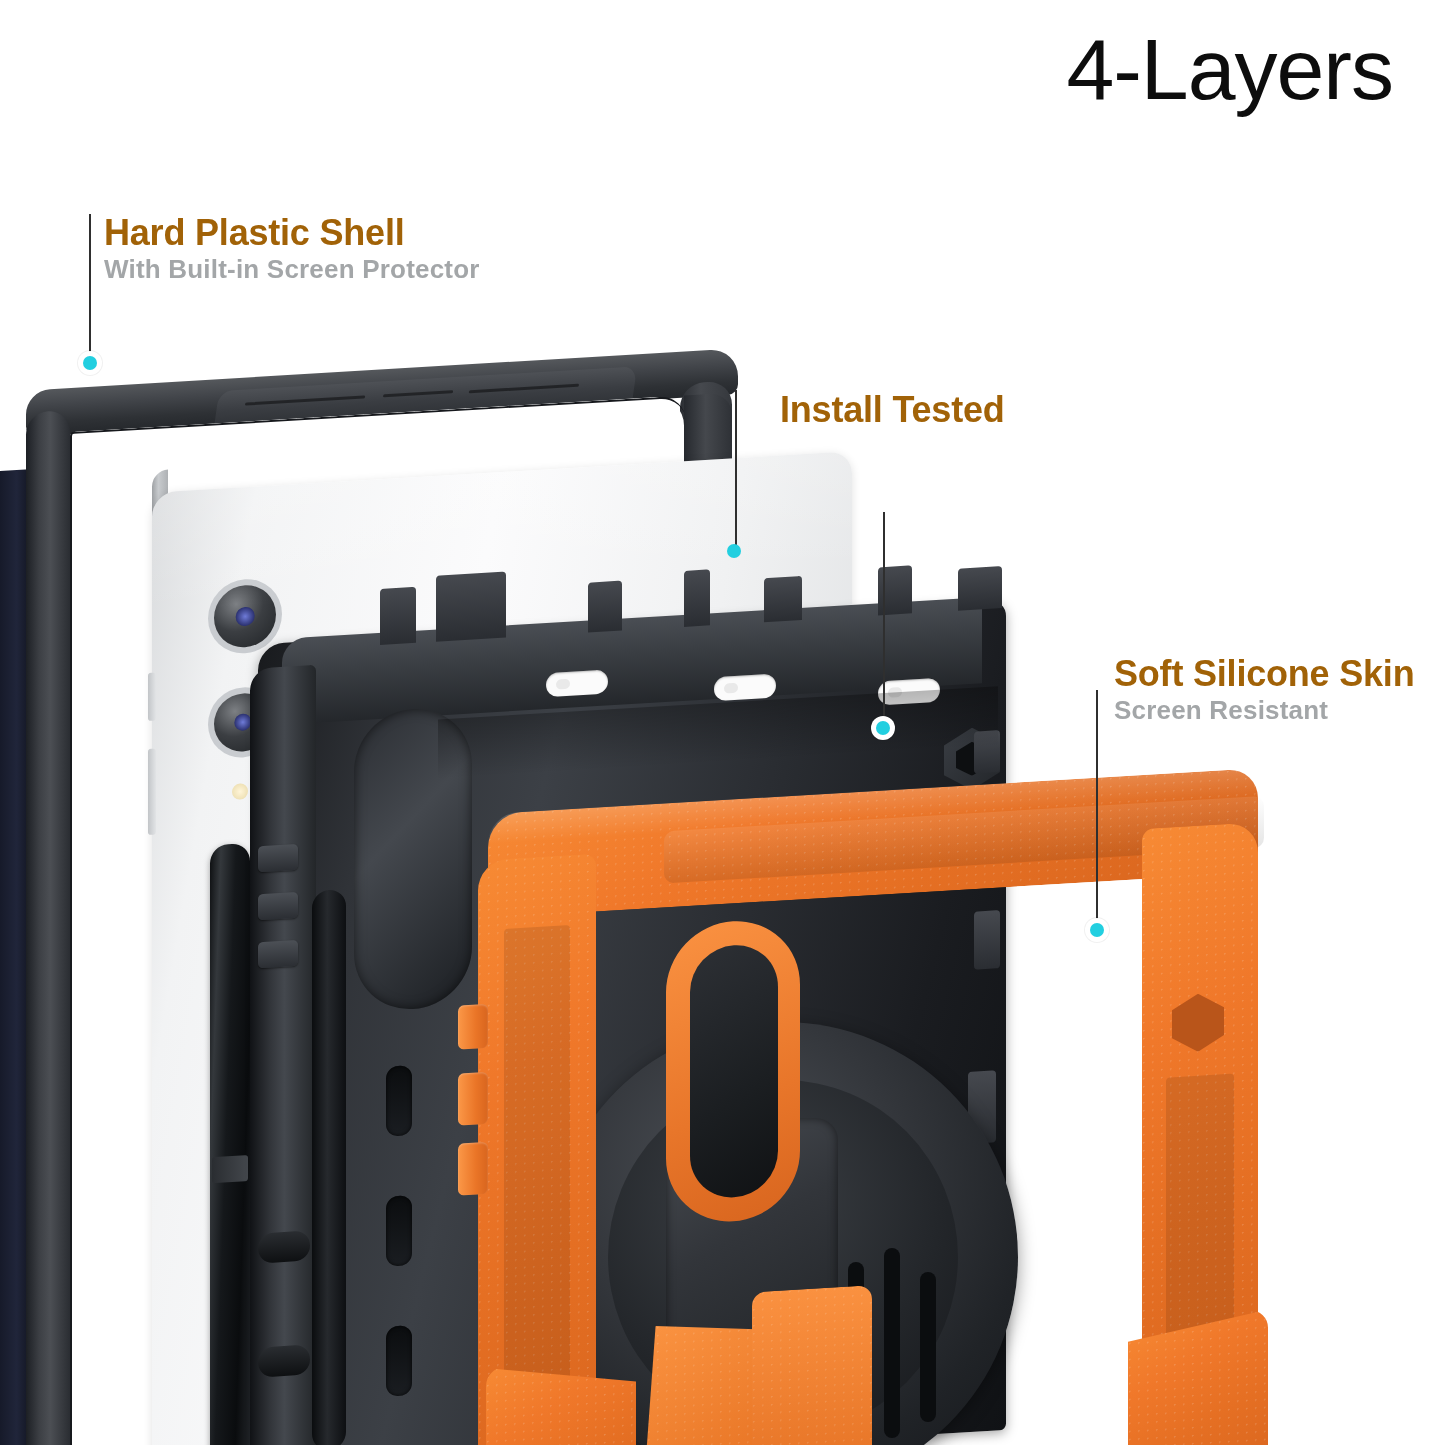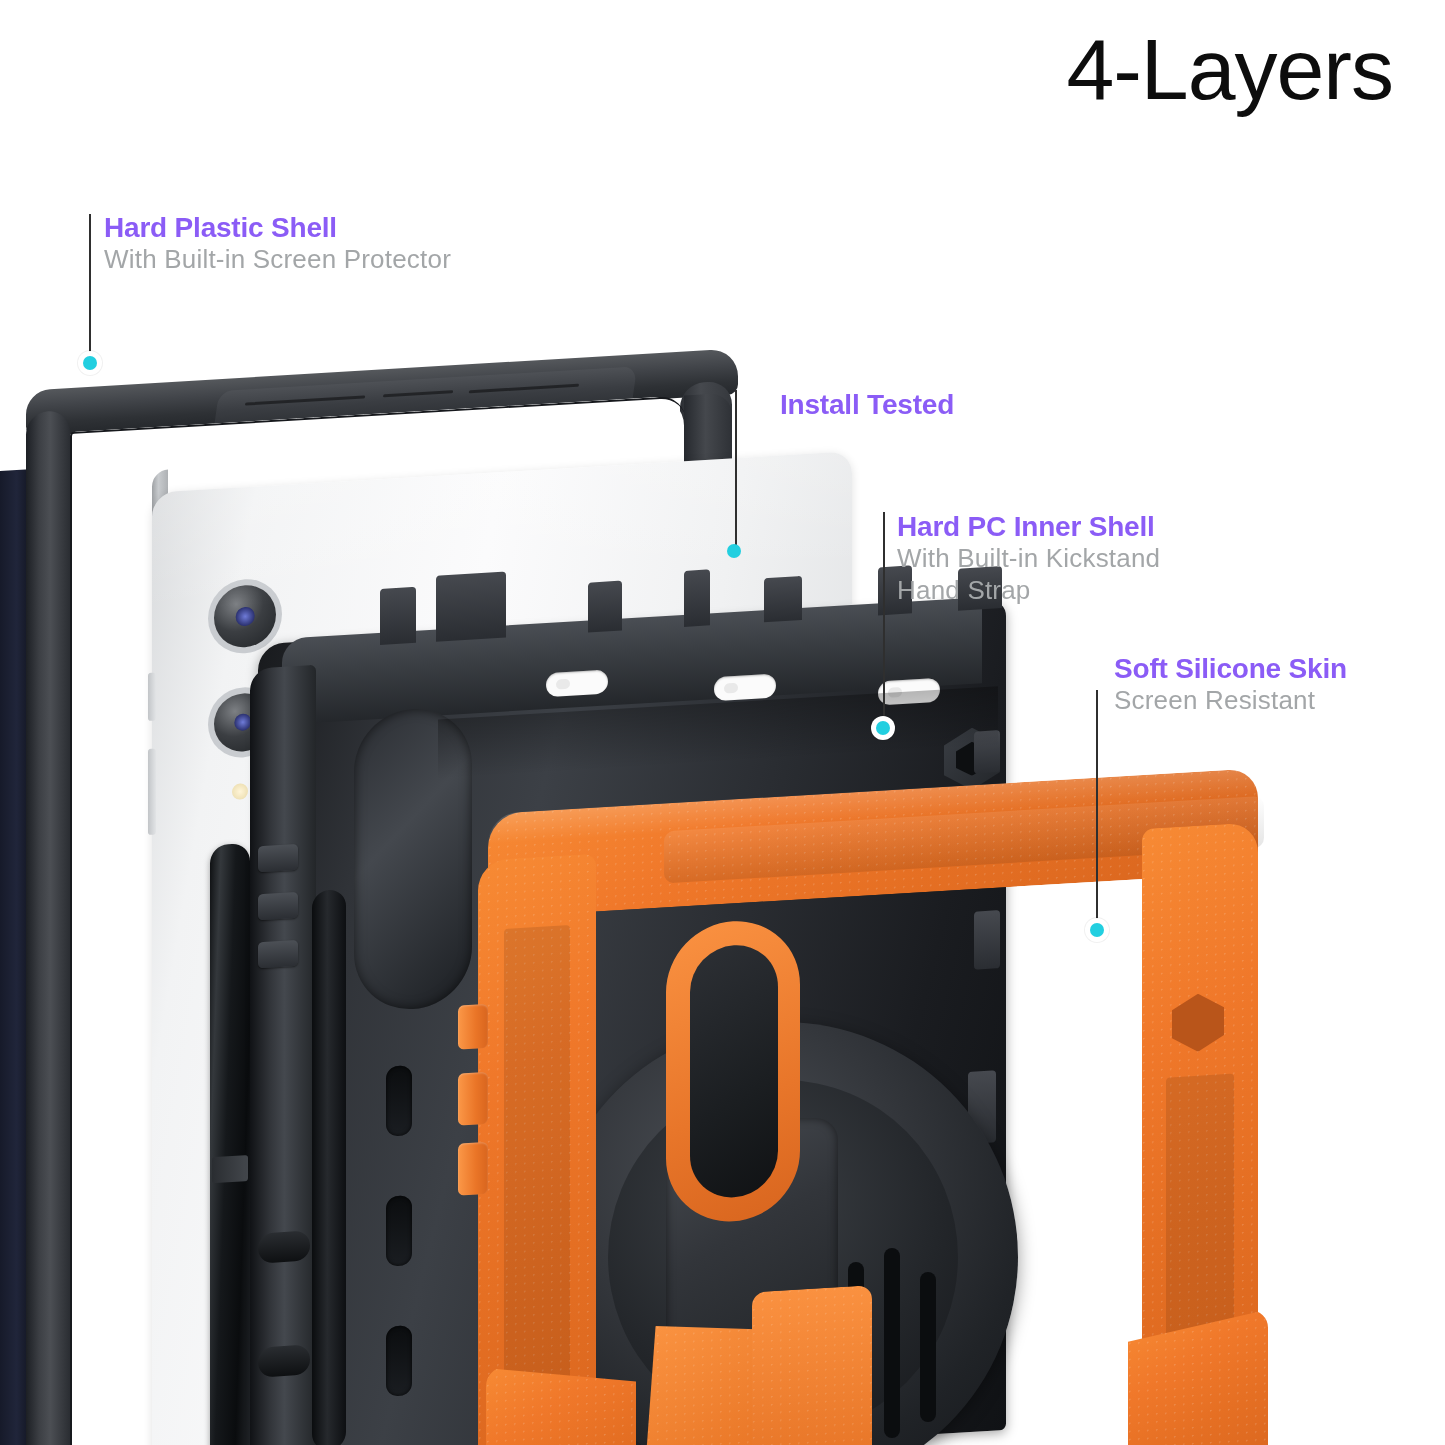--- a/index.html
+++ b/index.html
@@ -6,22 +6,22 @@
   body{width:1445px;height:1445px;overflow:hidden;
        font-family:"Liberation Sans","DejaVu Sans",sans-serif;}
   #stage{position:relative;width:1445px;height:1445px;background:#ffffff;overflow:hidden;}
 
   
   #title{position:absolute;right:52px;top:24px;text-align:right;line-height:1.06;}
   #title .l{display:block;font-weight:300;color:#0d0d0d;font-size:86px;letter-spacing:-1px;}
 
   
   .callout{position:absolute;}
-  .callout .hd{font-size:28px;font-weight:700;color:#8b5cf6;letter-spacing:-0.2px;white-space:nowrap;}
-  .callout .sb{font-size:26px;font-weight:400;color:#a3a6a8;letter-spacing:.2px;white-space:nowrap;line-height:1.22;}
+  .callout .hd{font-size:36px;font-weight:700;color:#a16207;letter-spacing:-0.2px;white-space:nowrap;}
+  .callout .sb{font-size:26px;font-weight:700;color:#a3a6a8;letter-spacing:.2px;white-space:nowrap;line-height:1.22;}
   .vrule{position:absolute;width:2px;background:#2f2f2f;}
   .dot{position:absolute;width:24px;height:24px;border-radius:50%;background:#ffffff;
        box-shadow:0 0 0 1px rgba(0,0,0,.06);}
   .dot::after{content:"";position:absolute;left:5px;top:5px;width:14px;height:14px;border-radius:50%;background:#22cfe0;}
   .dot.flat{background:transparent;box-shadow:none;}
   .dot.flat::after{left:5px;top:5px;}
 
   
   #art{position:absolute;left:0;top:0;width:1445px;height:1445px;}
 
@@ -287,25 +287,20 @@
   </div>
   <div class="vrule" style="left:89px;top:214px;height:146px;"></div>
   <div class="dot" style="left:78px;top:351px;"></div>
 
   <div class="callout" style="left:780px;top:389px;">
     <div class="hd">Install Tested</div>
   </div>
   <div class="vrule" style="left:735px;top:390px;height:161px;"></div>
   <div class="dot flat" style="left:722px;top:539px;"></div>
 
-  <div class="callout" style="left:897px;top:511px;">
-    <div class="hd">Hard PC Inner Shell</div>
-    <div class="sb">With Built-in Kickstand</div>
-    <div class="sb">Hand Strap</div>
-  </div>
   <div class="vrule" style="left:883px;top:512px;height:210px;"></div>
   <div class="dot" style="left:871px;top:716px;"></div>
 
   <div class="callout" style="left:1114px;top:653px;">
     <div class="hd">Soft Silicone Skin</div>
     <div class="sb">Screen Resistant</div>
   </div>
   <div class="vrule" style="left:1096px;top:690px;height:235px;"></div>
   <div class="dot" style="left:1085px;top:918px;"></div>
 

